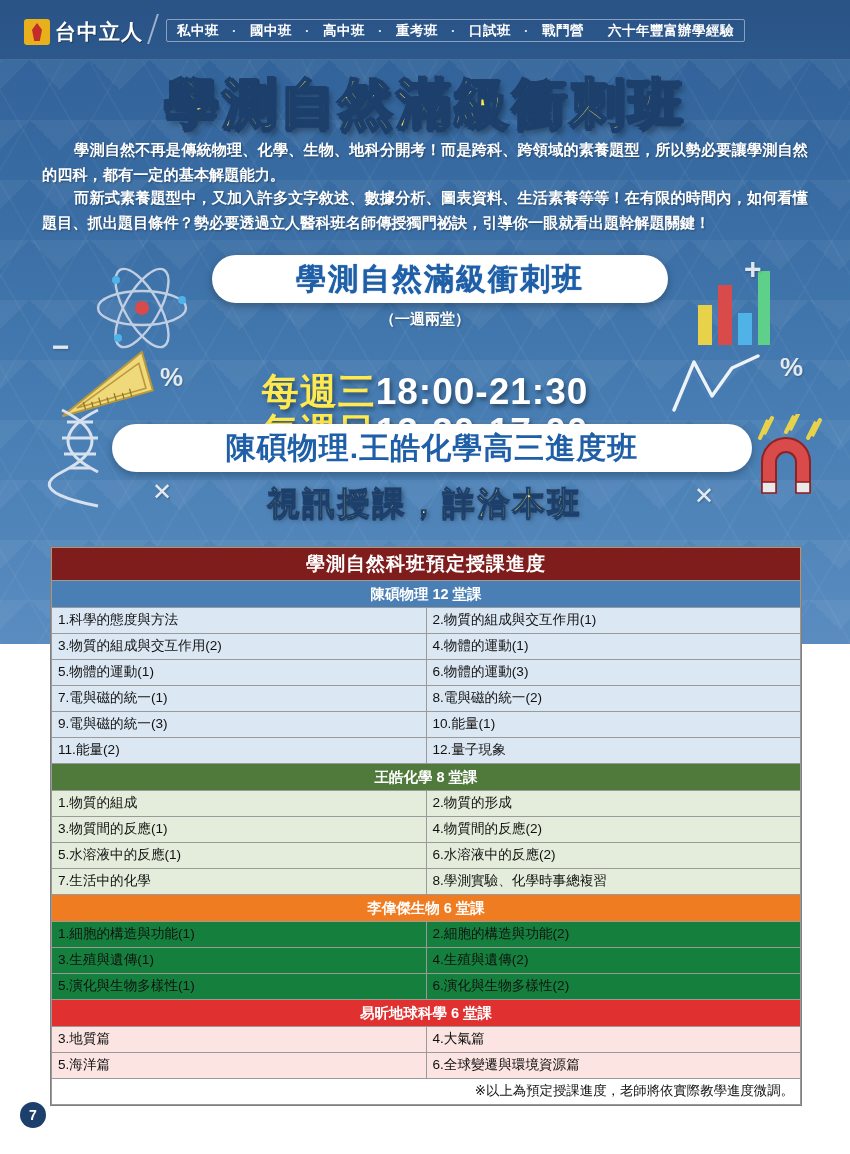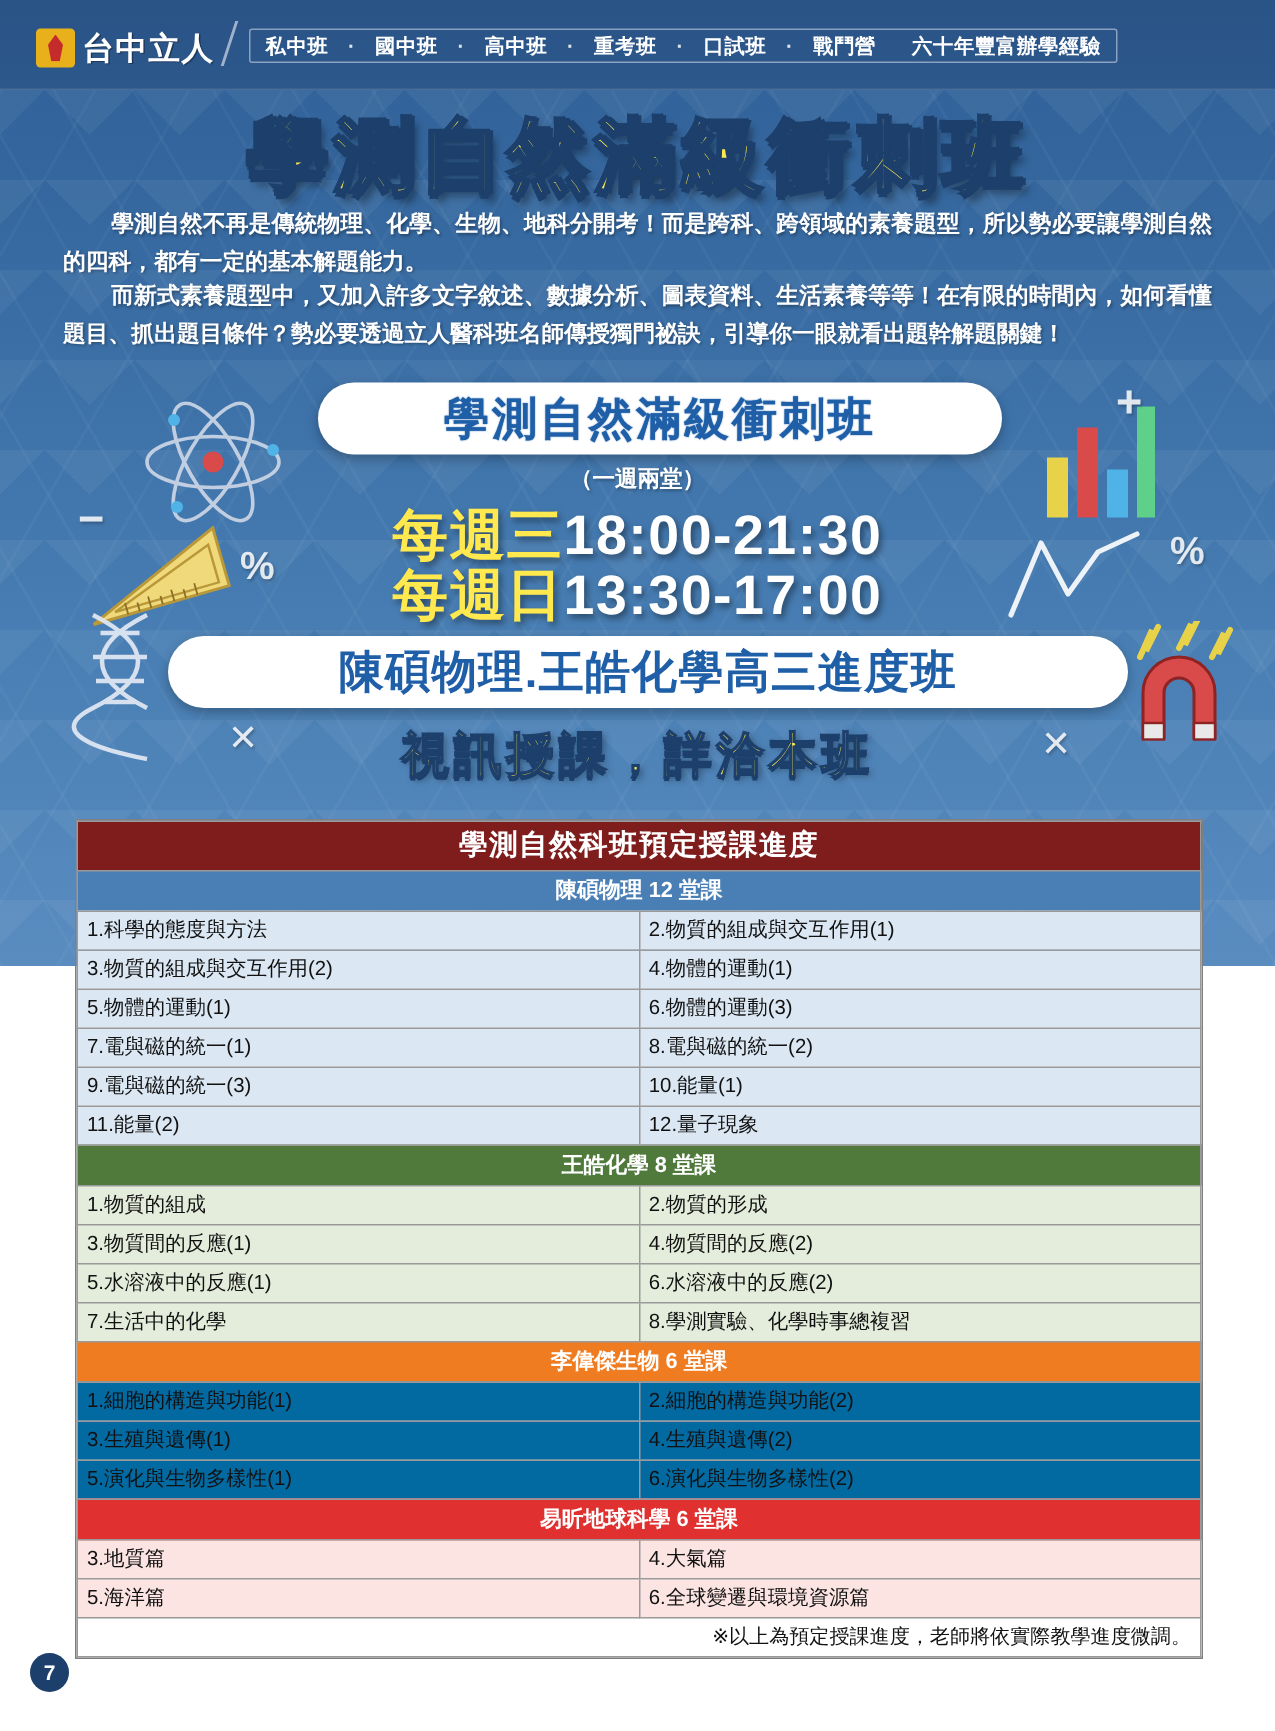--- a/index.html
+++ b/index.html
@@ -126,20 +126,21 @@
     position: absolute; left: 0; top: 310px; width: 850px;
     text-align: center; color: #ffffff; font-size: 15px; font-weight: bold;
     text-shadow: 1px 1px 2px rgba(0,0,0,0.3);
   }
 
   .timeline-row {
     position: absolute; left: 0; width: 850px; text-align: center;
     font-size: 37px; font-weight: bold; letter-spacing: 1px;
     text-shadow: 2px 3px 4px rgba(0,0,0,0.4);
     white-space: nowrap;
+    margin-top: 35px;
   }
   .timeline-row .day { color: #ffe94e; }
   .timeline-row .time { color: #ffffff; font-family: "Liberation Sans", sans-serif; }
   .t1 { top: 332px; }
   .t2 { top: 372px; }
 
   .bottom-line {
     position: absolute; left: 0; top: 482px; width: 850px;
     text-align: center;
     font-size: 32px; font-weight: bold; letter-spacing: 3px;
@@ -193,21 +194,21 @@
     text-align: center; font-weight: bold; font-size: 14.5px;
     height: 25px; color: #ffffff;
   }
   .sec-phys td { background: #4a7fb5; }
   .sec-chem td { background: #4f7a3c; }
   .sec-bio  td { background: #f07c22; }
   .sec-earth td { background: #e03030; }
 
   .row-phys td { background: #dbe7f3; }
   .row-chem td { background: #e4eddb; }
-  .row-bio  td { background: #0369a1; margin-top: 20px; }
+  .row-bio  td { background: #15803d; margin-top: 20px; }
   .row-earth td { background: #fbe4e2; }
   .cell-half { width: 50%; }
 
   .note-row td {
     background: #ffffff; text-align: right; font-size: 13.4px;
     padding-right: 8px; height: 26px;
   }
 
   
   .page-badge {

